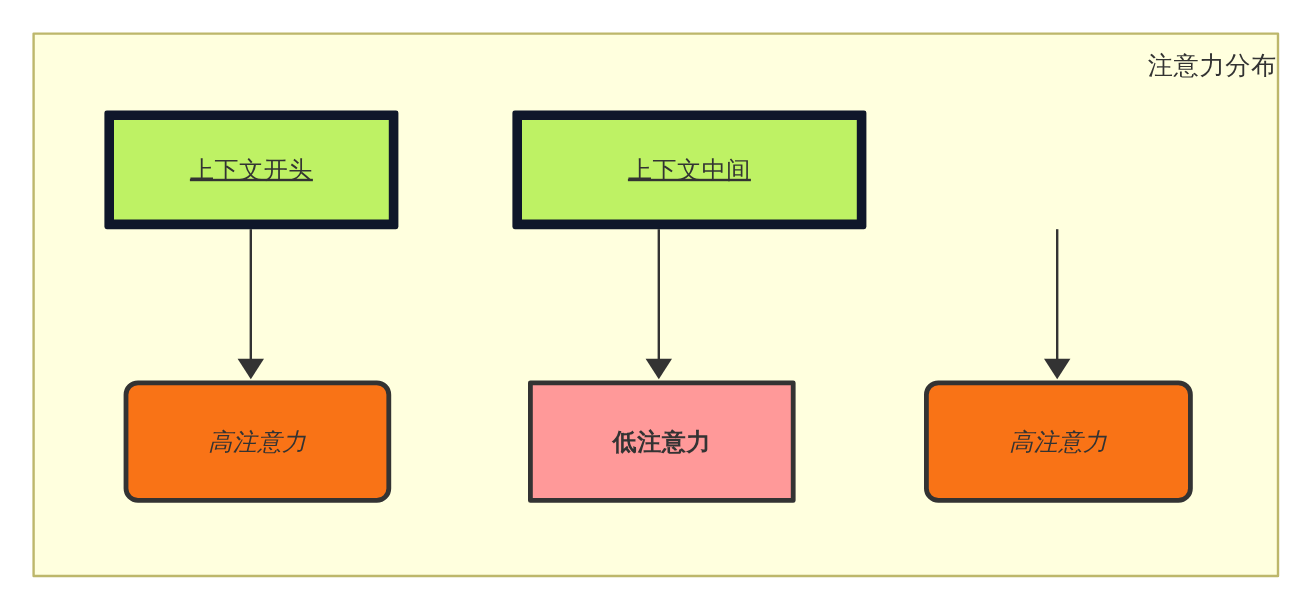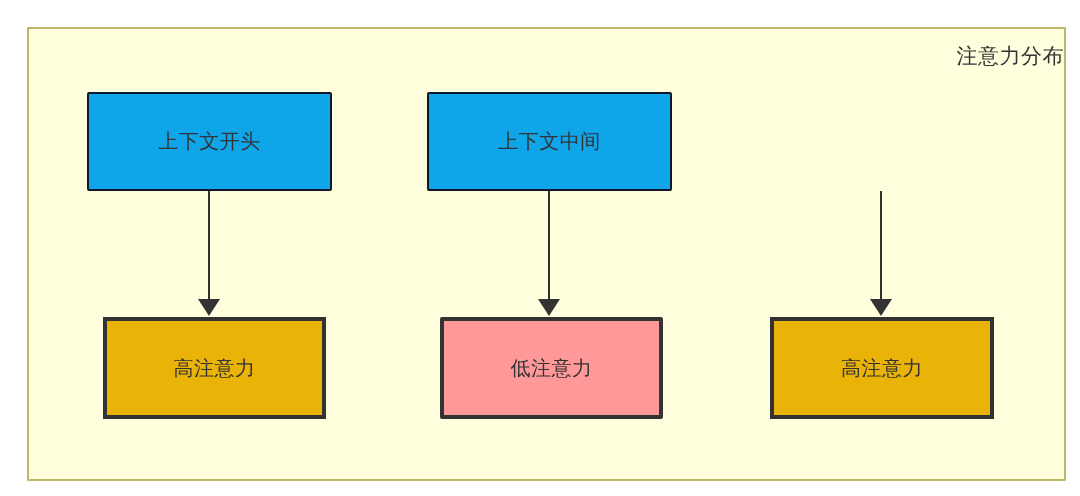--- a/index.html
+++ b/index.html
@@ -47,33 +47,36 @@
     position: absolute;
     box-sizing: border-box;
     display: flex;
     align-items: center;
     justify-content: center;
     font-size: 20px;
     color: #333333;
     letter-spacing: 0.5px;
   }
   .node-context {
-    background: #0ea5e9;
-    border: 2px solid #0f172a;
+    background: #bef264;
+    border: 8px solid #0f172a;
     border-radius: 2px;
+    text-decoration: underline;
   }
   .node-high {
-    background: #eab308;
+    background: #f97316;
     border: 4px solid #333333;
-    border-radius: 0;
+    border-radius: 12px;
+    font-style: italic;
   }
   .node-low {
     background: #ff9999;
     border: 4px solid #333333;
     border-radius: 2px;
+    font-weight: bold;
   }
   .edge-svg {
     position: absolute;
     left: 0;
     top: 0;
     width: 1080px;
     height: 496px;
     pointer-events: none;
     overflow: visible;
   }
@@ -108,21 +111,21 @@
     <g>
       <line class="edge-line" x1="881" y1="191" x2="881" y2="303"></line>
       <polygon class="edge-head" points="881,316 870,299 892,299"></polygon>
     </g>
   </svg>
 
   <div class="node node-context" style="left:87px; top:92px; width:245px; height:99px;">
     <span>上下文开头</span>
   </div>
 
-  <div class="node node-context" style="left:427px; top:92px; width:245px; height:99px;">
+  <div class="node node-context" style="left:427px; top:92px; width:295px; height:99px;">
     <span>上下文中间</span>
   </div>
 
 
   <div class="node node-high" style="left:103px; top:317px; width:223px; height:102px;">
     <span>高注意力</span>
   </div>
 
   <div class="node node-low" style="left:440px; top:317px; width:223px; height:102px;">
     <span>低注意力</span>

